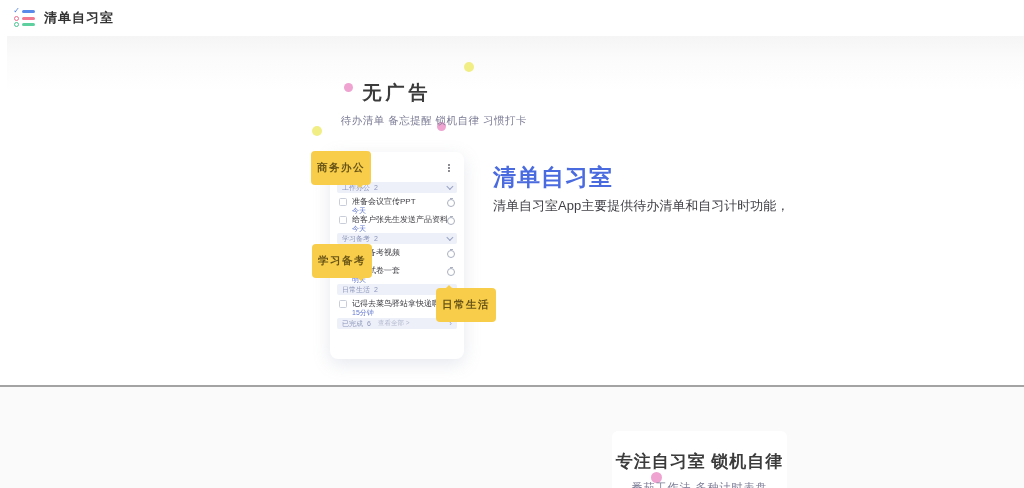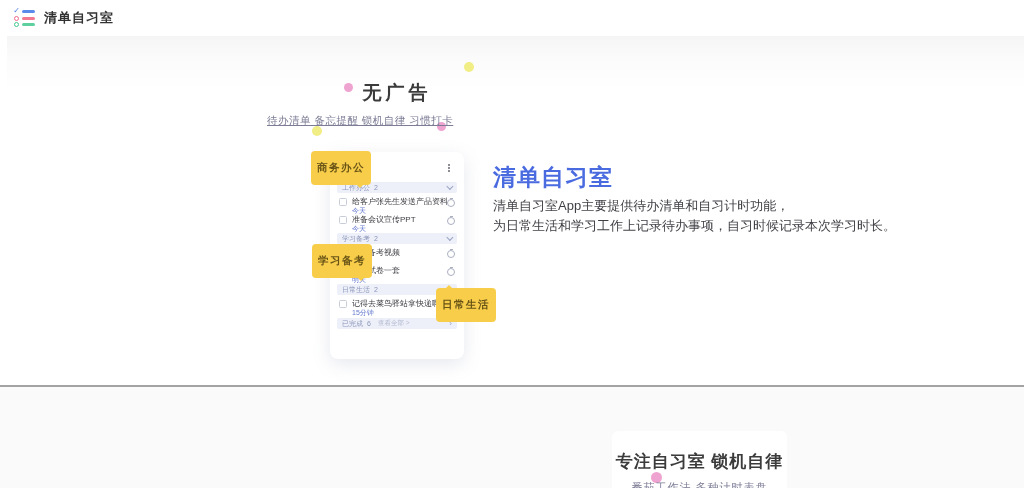--- a/index.html
+++ b/index.html
@@ -27,22 +27,22 @@
 
   
   .hero{position:absolute;left:7px;top:36px;width:100%;height:349px;
     background:linear-gradient(180deg,#f5f5f6 0px,#fbfbfc 22px,#ffffff 55px);}
   .dot{position:absolute;border-radius:50%;}
   .dot.pink{background:#efa3d0;}
   .dot.yellow{background:#f1ee85;}
 
   .hero-title{position:absolute;left:300px;top:44px;width:180px;margin:0;text-align:center;
     font-size:19px;font-weight:bold;color:#3b3b3b;letter-spacing:4px;}
-  .hero-subtitle{position:absolute;left:260px;top:78px;width:260px;text-align:left;
-    font-size:10.5px;color:#7c7c96;letter-spacing:0.5px;text-decoration:underline;}
+  .hero-subtitle{position:absolute;left:260px;top:78px;width:260px;text-align:right;
+    font-size:10.5px;color:#7c7c96;letter-spacing:0.5px;}
 
   
   .phone-card{position:absolute;left:323px;top:116px;width:134px;height:207px;background:#fff;
     border-radius:8px;box-shadow:0 5px 18px rgba(130,140,170,0.20);box-sizing:border-box;padding-top:4px;}
   .p-header{height:24px;display:flex;justify-content:space-between;align-items:center;padding:0 12px;}
   .p-header-title{font-size:10px;font-weight:bold;color:#47474c;}
   .kebab{display:flex;flex-direction:column;gap:1.5px;align-items:center;padding:2px;}
   .kebab i{width:1.8px;height:1.8px;border-radius:50%;background:#6a6a72;display:block;}
   .p-bar{height:11px;margin:2px 7px;background:#edf0f9;border-radius:2px;display:flex;align-items:center;
     padding:0 5px;font-size:7px;color:#8d96ba;box-sizing:border-box;}
@@ -133,29 +133,29 @@
       </div>
 
       <div class="p-bar">
         <span>工作办公</span>
         <span class="g-count">2</span>
         <span class="chev"></span>
       </div>
       <div class="p-row">
         <span class="cb"></span>
         <span class="p-texts">
+          <div class="p-title">准备会议宣传PPT</div>
+          <div class="p-meta">今天</div>
+        </span>
+        <span class="timer"></span>
+      </div>
+      <div class="p-row">
+        <span class="cb"></span>
+        <span class="p-texts">
           <div class="p-title">给客户张先生发送产品资料</div>
-          <div class="p-meta">今天</div>
-        </span>
-        <span class="timer"></span>
-      </div>
-      <div class="p-row">
-        <span class="cb"></span>
-        <span class="p-texts">
-          <div class="p-title">准备会议宣传PPT</div>
           <div class="p-meta">今天</div>
         </span>
         <span class="timer"></span>
       </div>
 
       <div class="p-bar">
         <span>学习备考</span>
         <span class="g-count">2</span>
         <span class="chev"></span>
       </div>
@@ -196,21 +196,21 @@
         <span class="p-view-all">查看全部 &gt;</span>
         <span class="p-footer-arrow">›</span>
       </div>
     </div>
 
     <div class="tag tag-business">商务办公</div>
     <div class="tag tag-study">学习备考</div>
     <div class="tag tag-daily">日常生活</div>
 
     <h2 class="app-title">清单自习室</h2>
-    <p class="app-desc"><span>清单自习室App主要提供待办清单和自习计时功能，</span><br><span>为日常生活和学习工作上记录待办事项，自习时候记录本次学习时长。</span></p>
+    <p class="app-desc"><span>清单自习室App主要提供待办清单和自习计时功能，</span><br></p>
   </section>
 
   <section class="section2">
     <div class="s2-card">
       <span class="dot pink s2-dot"></span>
       <h2 class="s2-title">专注自习室 锁机自律</h2>
       <div class="s2-subtitle">番茄工作法 多种计时表盘</div>
     </div>
   </section>
 

